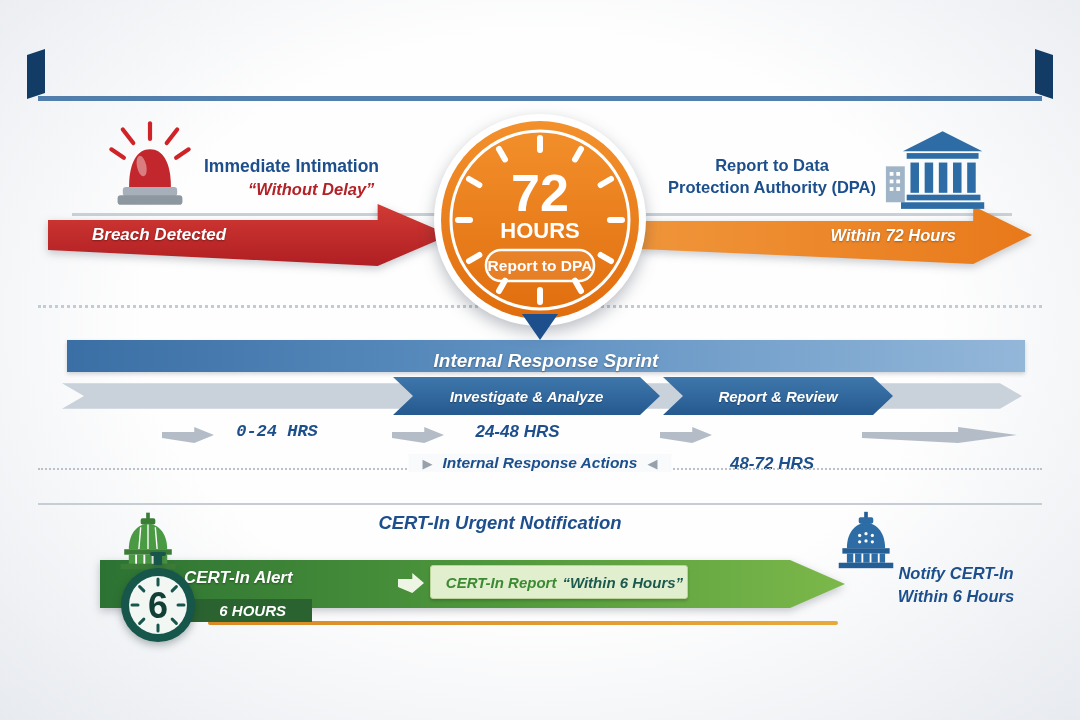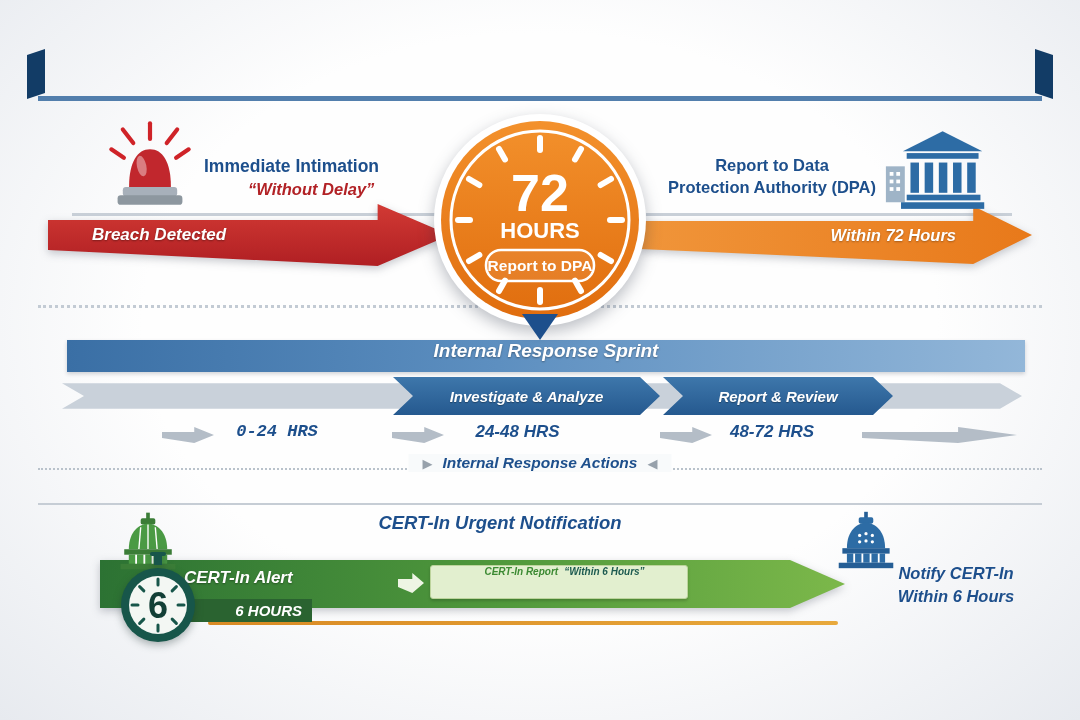--- a/index.html
+++ b/index.html
@@ -64,21 +64,21 @@
   
   #dots-top { left:38px; right:38px; top:305px; border-top:3px dotted #c3cbd4; }
   #down-pointer { left:522px; top:314px; width:0; height:0; z-index:5;
     border-left:18px solid transparent; border-right:18px solid transparent;
     border-top:26px solid #1d4f8c; }
 
   
   #sprint-banner {
     left:55px; right:55px; top:340px; height:32px;
     background:linear-gradient(90deg,#3a6fa5 0%, #5d8fc0 45%, #93b7d9 100%);
-    display:flex; align-items:flex-start; justify-content:center;
+    display:flex; align-items:flex-end; justify-content:center;
     color:#fff; font-size:19px; font-weight:bold; font-style:italic;
     text-shadow:0 1px 2px rgba(0,0,0,.35);
     box-shadow:0 2px 4px rgba(30,40,60,.2);
     margin-left:12px;
   }
   #phase-track {
     left:62px; right:58px; top:380px; height:32px; background:#c9d1da;
     clip-path:polygon(0 10%, calc(100% - 22px) 10%, 100% 50%, calc(100% - 22px) 90%, 0 90%, 22px 50%);
   }
   .chevron {
@@ -96,21 +96,21 @@
   .garrow { position:absolute; top:427px; height:16px; background:#b4bdc7;
     clip-path:polygon(0 32%, 62% 32%, 62% 0, 100% 50%, 62% 100%, 0 68%); }
   #ga-1 { left:162px; width:52px; }
   #ga-2 { left:392px; width:52px; }
   #ga-3 { left:660px; width:52px; }
   #ga-long { left:862px; width:155px; }
   .time-label { position:absolute; top:422px; text-align:center;
     color:#1d4f8c; font-size:17px; font-weight:bold; font-style:italic; }
   #time-1 { left:222px; width:110px;font-family:Liberation Mono, monospace; }
   #time-2 { left:455px; width:125px; }
-  #time-3 { left:712px; width:120px; }
+  #time-3 { left:712px; width:120px;margin-top:32px; }
 
   #actions-line { left:38px; right:38px; top:468px; border-top:2px dotted #b9c2cb; }
   #actions-group { left:50%; top:454px; transform:translateX(-50%);
     display:flex; align-items:center; gap:10px; padding:0 14px;
     background:#f8fafb; z-index:2; }
   .tri-glyph { color:#97a1ab; font-size:13px; }
   #actions-label { color:#1d4f8c; font-size:15.5px; font-weight:bold; font-style:italic; }
 
   
   #cert-divider { left:38px; right:38px; top:503px; height:2px; background:#c6cdd5; }
@@ -127,27 +127,27 @@
     background:linear-gradient(90deg,#2c7233 0%, #51993c 55%, #7cb84a 100%);
   }
   #cert-alert-label { left:184px; top:568px; z-index:3;
     color:#fff; font-size:17px; font-weight:bold; font-style:italic;
     text-shadow:0 1px 2px rgba(0,0,0,.35); }
   #mini-white-arrow { left:398px; top:573px; width:26px; height:20px; background:#eef5e4; z-index:3;
     clip-path:polygon(0 30%, 55% 30%, 55% 0, 100% 50%, 55% 100%, 0 70%); }
   #cert-report-box { left:430px; top:565px; width:258px; height:34px; z-index:3;
     background:#e2efcf; border:1px solid #bcd49c; border-radius:3px;
     box-shadow:0 2px 3px rgba(0,0,0,.18);
-    display:flex; align-items:flex-start; justify-content:center; gap:6px;
-    font-size:10px; font-weight:bold; font-style:italic;padding-left:11px; }
+    display:flex; align-items:center; justify-content:center; gap:6px;
+    font-size:15px; font-weight:bold; font-style:italic;padding-left:11px; }
   #cert-report-label { color:#3c8a33; }
   #cert-report-quote { color:#1c5a50; }
 
   #six-band { left:150px; top:599px; width:162px; height:23px; background:#2a6330; z-index:4;
-    display:flex; align-items:center; justify-content:flex-end; padding-right:10px;
+    display:flex; align-items:center; justify-content:flex-end; padding-right:26px;
     color:#fff; font-size:15px; font-weight:bold; font-style:italic; }
   #orange-line { left:208px; top:621px; width:630px; height:4px; border-radius:2px; z-index:3;
     background:linear-gradient(90deg,#d98a24,#e8a93c); }
   #clock6 { left:112px; top:552px; width:92px; height:92px; z-index:7;
     filter:drop-shadow(0 3px 4px rgba(20,40,40,.35)); }
 
   #notify-label { left:882px; top:562px; width:148px; text-align:center;
     color:#1d4f8c; font-size:16.5px; font-weight:bold; font-style:italic; line-height:1.4; }
 </style>
 </head>

